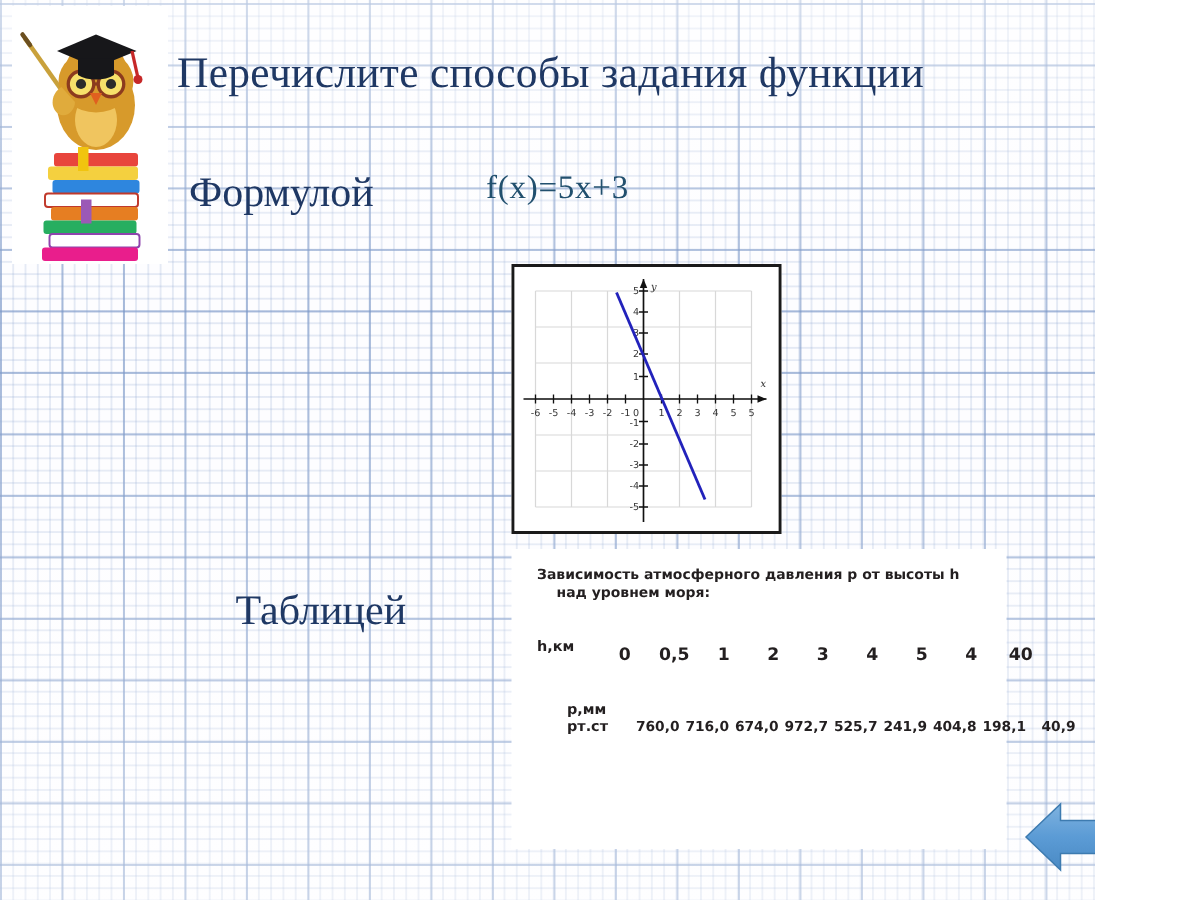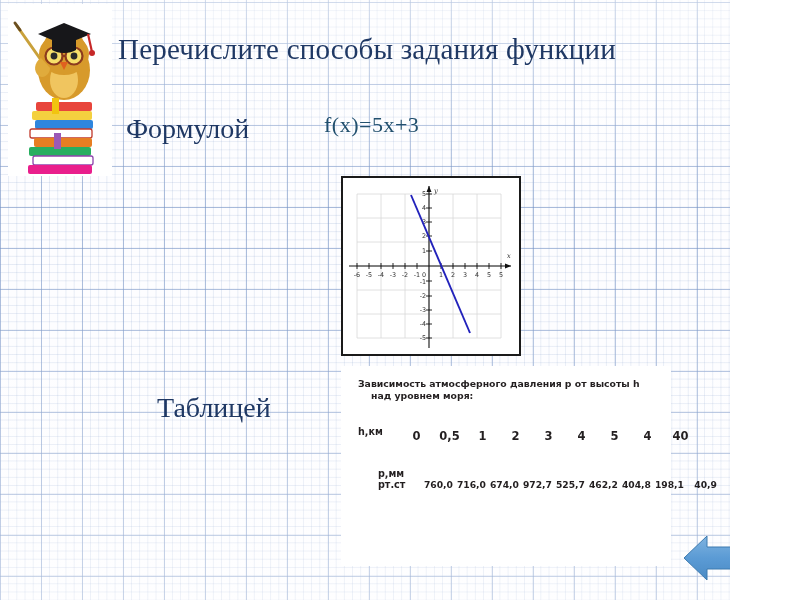--- a/index.html
+++ b/index.html
@@ -368,21 +368,21 @@
       <div class="row-head">
         <span class="p-first">p,мм</span>
         <span class="p-second">рт.ст</span>
       </div>
       <div class="cells">
         <div class="cell">760,0</div>
         <div class="cell">716,0</div>
         <div class="cell">674,0</div>
         <div class="cell">972,7</div>
         <div class="cell">525,7</div>
-        <div class="cell">462,2</div>
+        <div class="cell">241,9</div>
         <div class="cell">404,8</div>
         <div class="cell">198,1</div>
         <div class="cell">40,9</div>
       </div>
     </div>
   </div>
 
   <div id="next-arrow">
     <svg width="74" height="48" viewBox="0 0 74 48">
       <defs>

